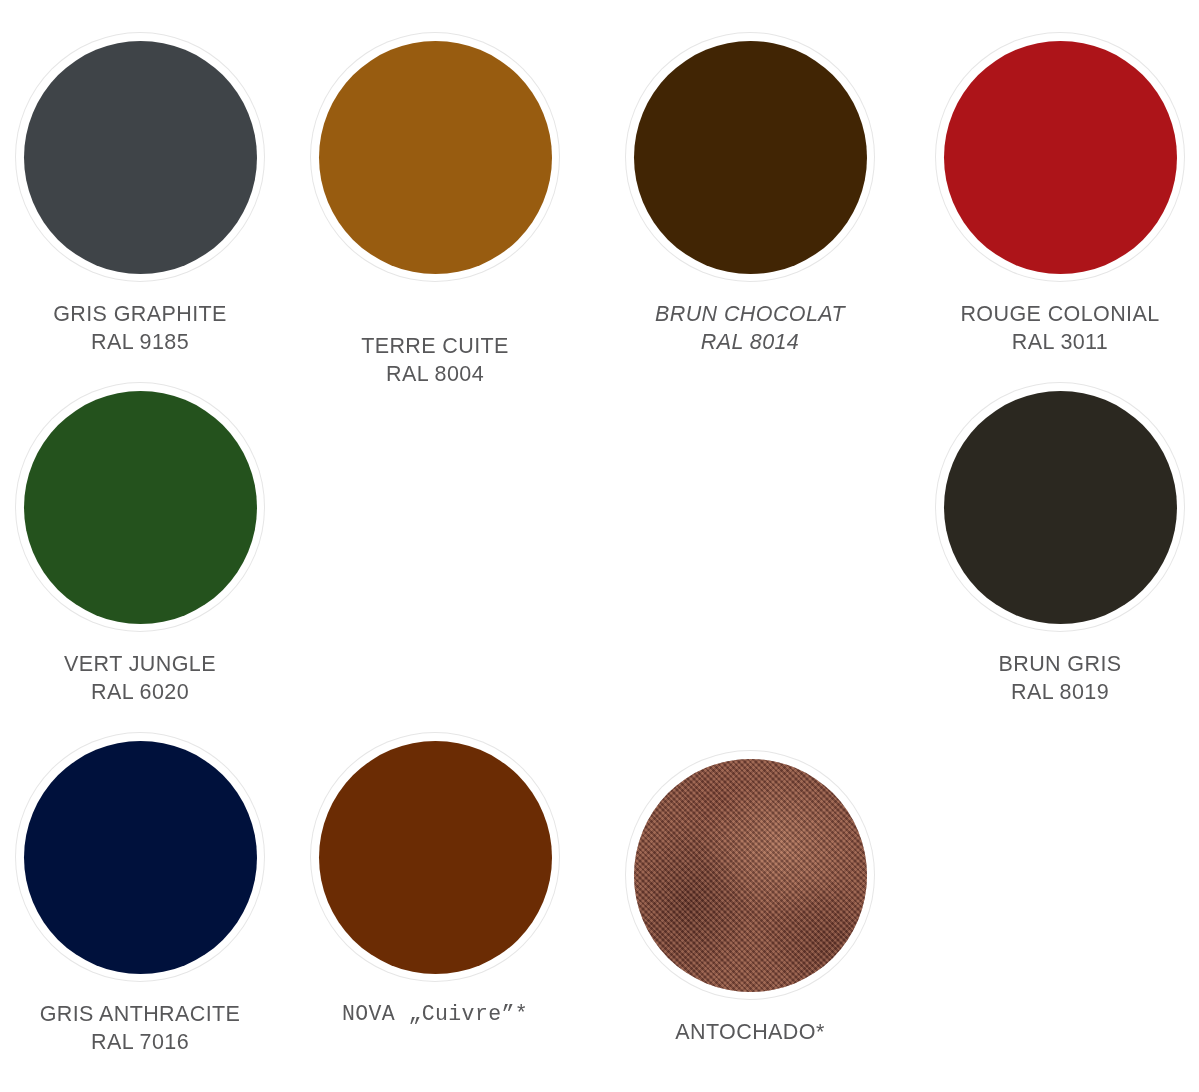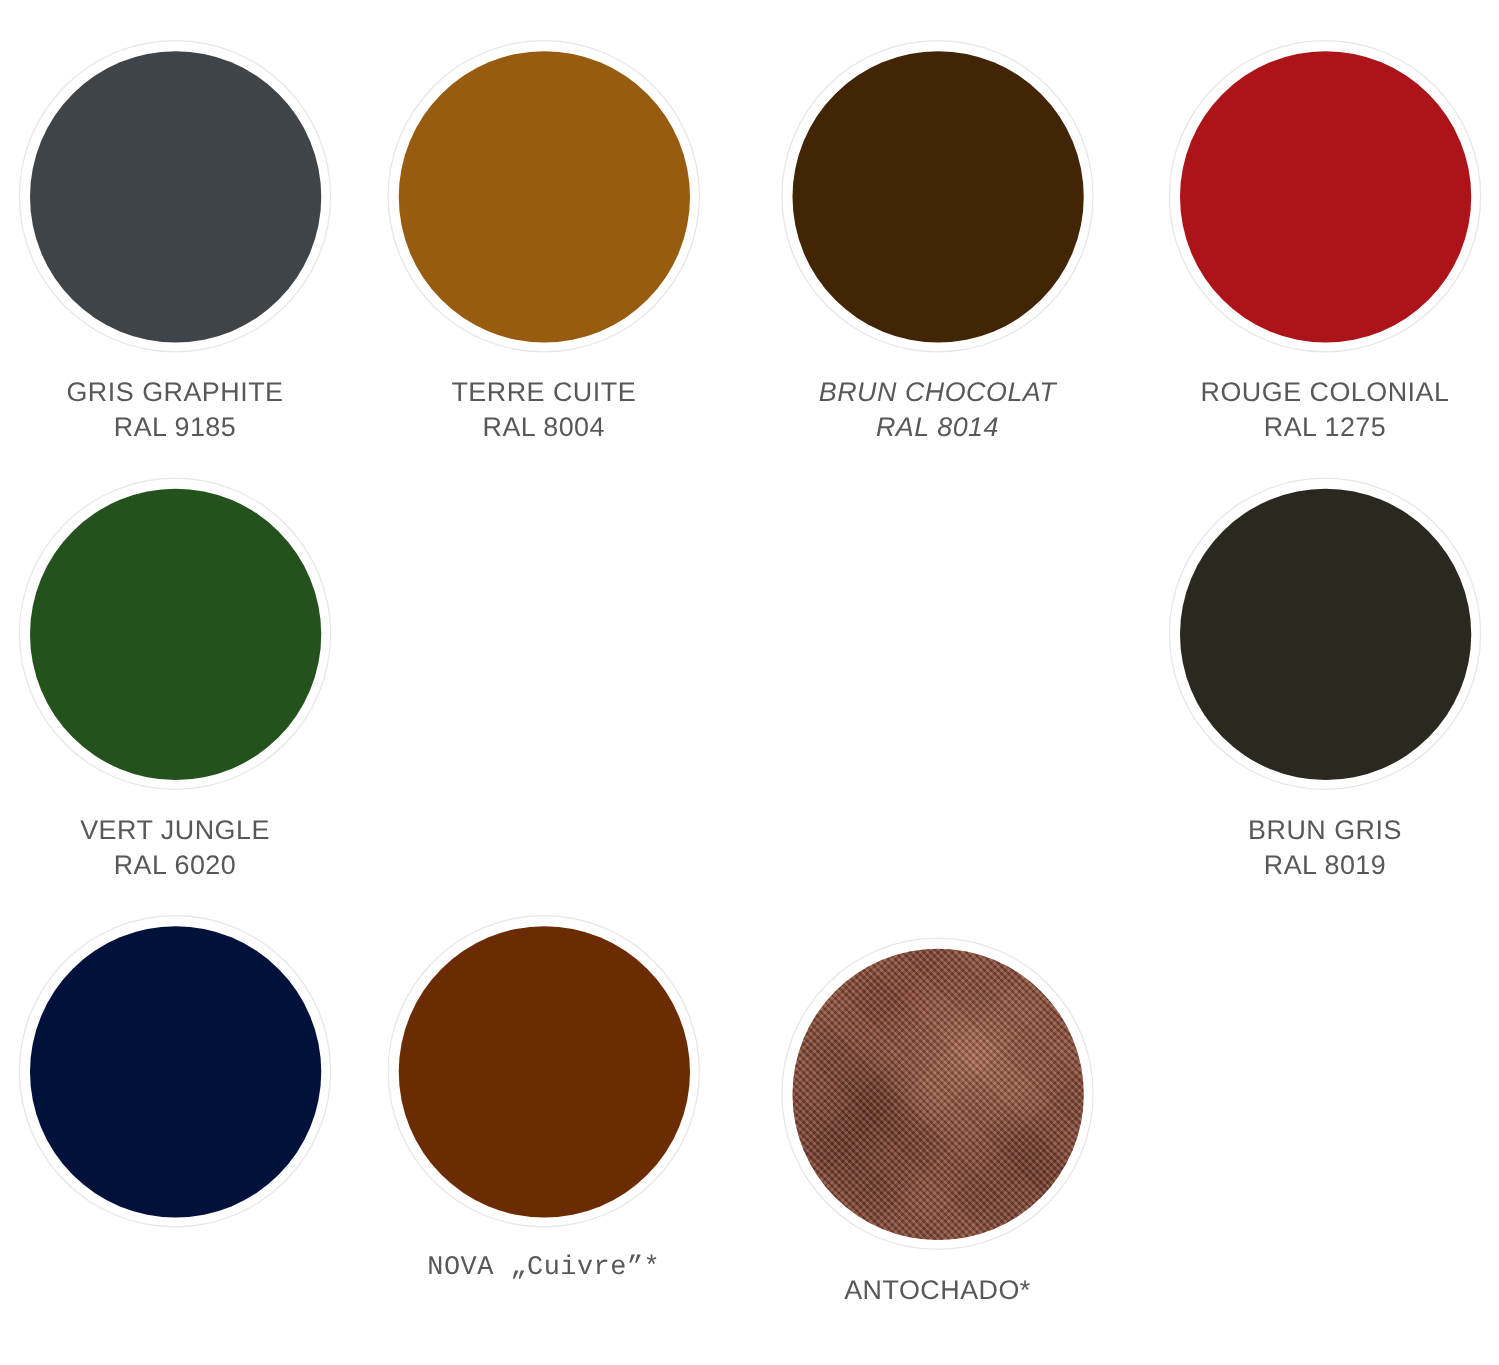--- a/index.html
+++ b/index.html
@@ -103,54 +103,55 @@
 </head>
 <body>
 
 <div id="palette-grid">
     <div class="swatch-cell" style="left: -10px; top: 33px;">
       <div class="swatch-disc-wrap">
         <div class="swatch-disc" style="background: rgb(63, 68, 72);"></div>
       </div>
       <div class="swatch-caption"><span>GRIS GRAPHITE</span><br><span class="caption-line2">RAL 9185</span></div>
     </div>
-    <div class="swatch-cell" style="left: 285px; top: 33px;">
+    <div class="swatch-cell" style="left: 285px; top: 33px; gap: 32px;">
       <div class="swatch-disc-wrap">
         <div class="swatch-disc" style="background: rgb(152, 92, 16);"></div>
       </div>
       <div class="swatch-caption"><span>TERRE CUITE</span><br><span class="caption-line2">RAL 8004</span></div>
     </div>
     <div class="swatch-cell" style="left: 600px; top: 33px; font-style: italic;">
       <div class="swatch-disc-wrap">
         <div class="swatch-disc" style="background: rgb(65, 37, 4);"></div>
       </div>
       <div class="swatch-caption"><span>BRUN CHOCOLAT</span><br><span class="caption-line2">RAL 8014</span></div>
     </div>
     <div class="swatch-cell" style="left: 910px; top: 33px;">
       <div class="swatch-disc-wrap">
         <div class="swatch-disc" style="background: rgb(173, 20, 25);"></div>
       </div>
-      <div class="swatch-caption"><span>ROUGE COLONIAL</span><br><span class="caption-line2">RAL 1275</span></div>
+      <div class="swatch-caption"><span>ROUGE COLONIAL</span><br><span class="caption-line2">RAL 3011</span></div>
     </div>
     <div class="swatch-cell" style="left: -10px; top: 383px;">
       <div class="swatch-disc-wrap">
         <div class="swatch-disc" style="background: rgb(36, 82, 29);"></div>
       </div>
       <div class="swatch-caption"><span>VERT JUNGLE</span><br><span class="caption-line2">RAL 6020</span></div>
     </div>
     <div class="swatch-cell" style="left: 910px; top: 383px;">
       <div class="swatch-disc-wrap">
         <div class="swatch-disc" style="background: rgb(43, 40, 32);"></div>
       </div>
       <div class="swatch-caption"><span>BRUN GRIS</span><br><span class="caption-line2">RAL 8019</span></div>
     </div>
     <div class="swatch-cell" style="left: -10px; top: 733px;">
       <div class="swatch-disc-wrap">
         <div class="swatch-disc" style="background: rgb(0, 17, 60);"></div>
       </div>
+      <div class="swatch-caption"><span>GRIS ANTHRACITE</span><br><span class="caption-line2">RAL 7016</span></div>
     </div>
     <div class="swatch-cell" style="left: 285px; top: 733px; font-family: Liberation Mono, monospace;">
       <div class="swatch-disc-wrap">
         <div class="swatch-disc" style="background: rgb(107, 44, 4);"></div>
       </div>
       <div class="swatch-caption"><span>NOVA „Cuivre”*</span></div>
     </div>
     <div class="swatch-cell" style="left: 600px; top: 751px;">
       <div class="swatch-disc-wrap">
         <div class="swatch-disc textured" style="background-color: rgb(138, 85, 69);"></div>

